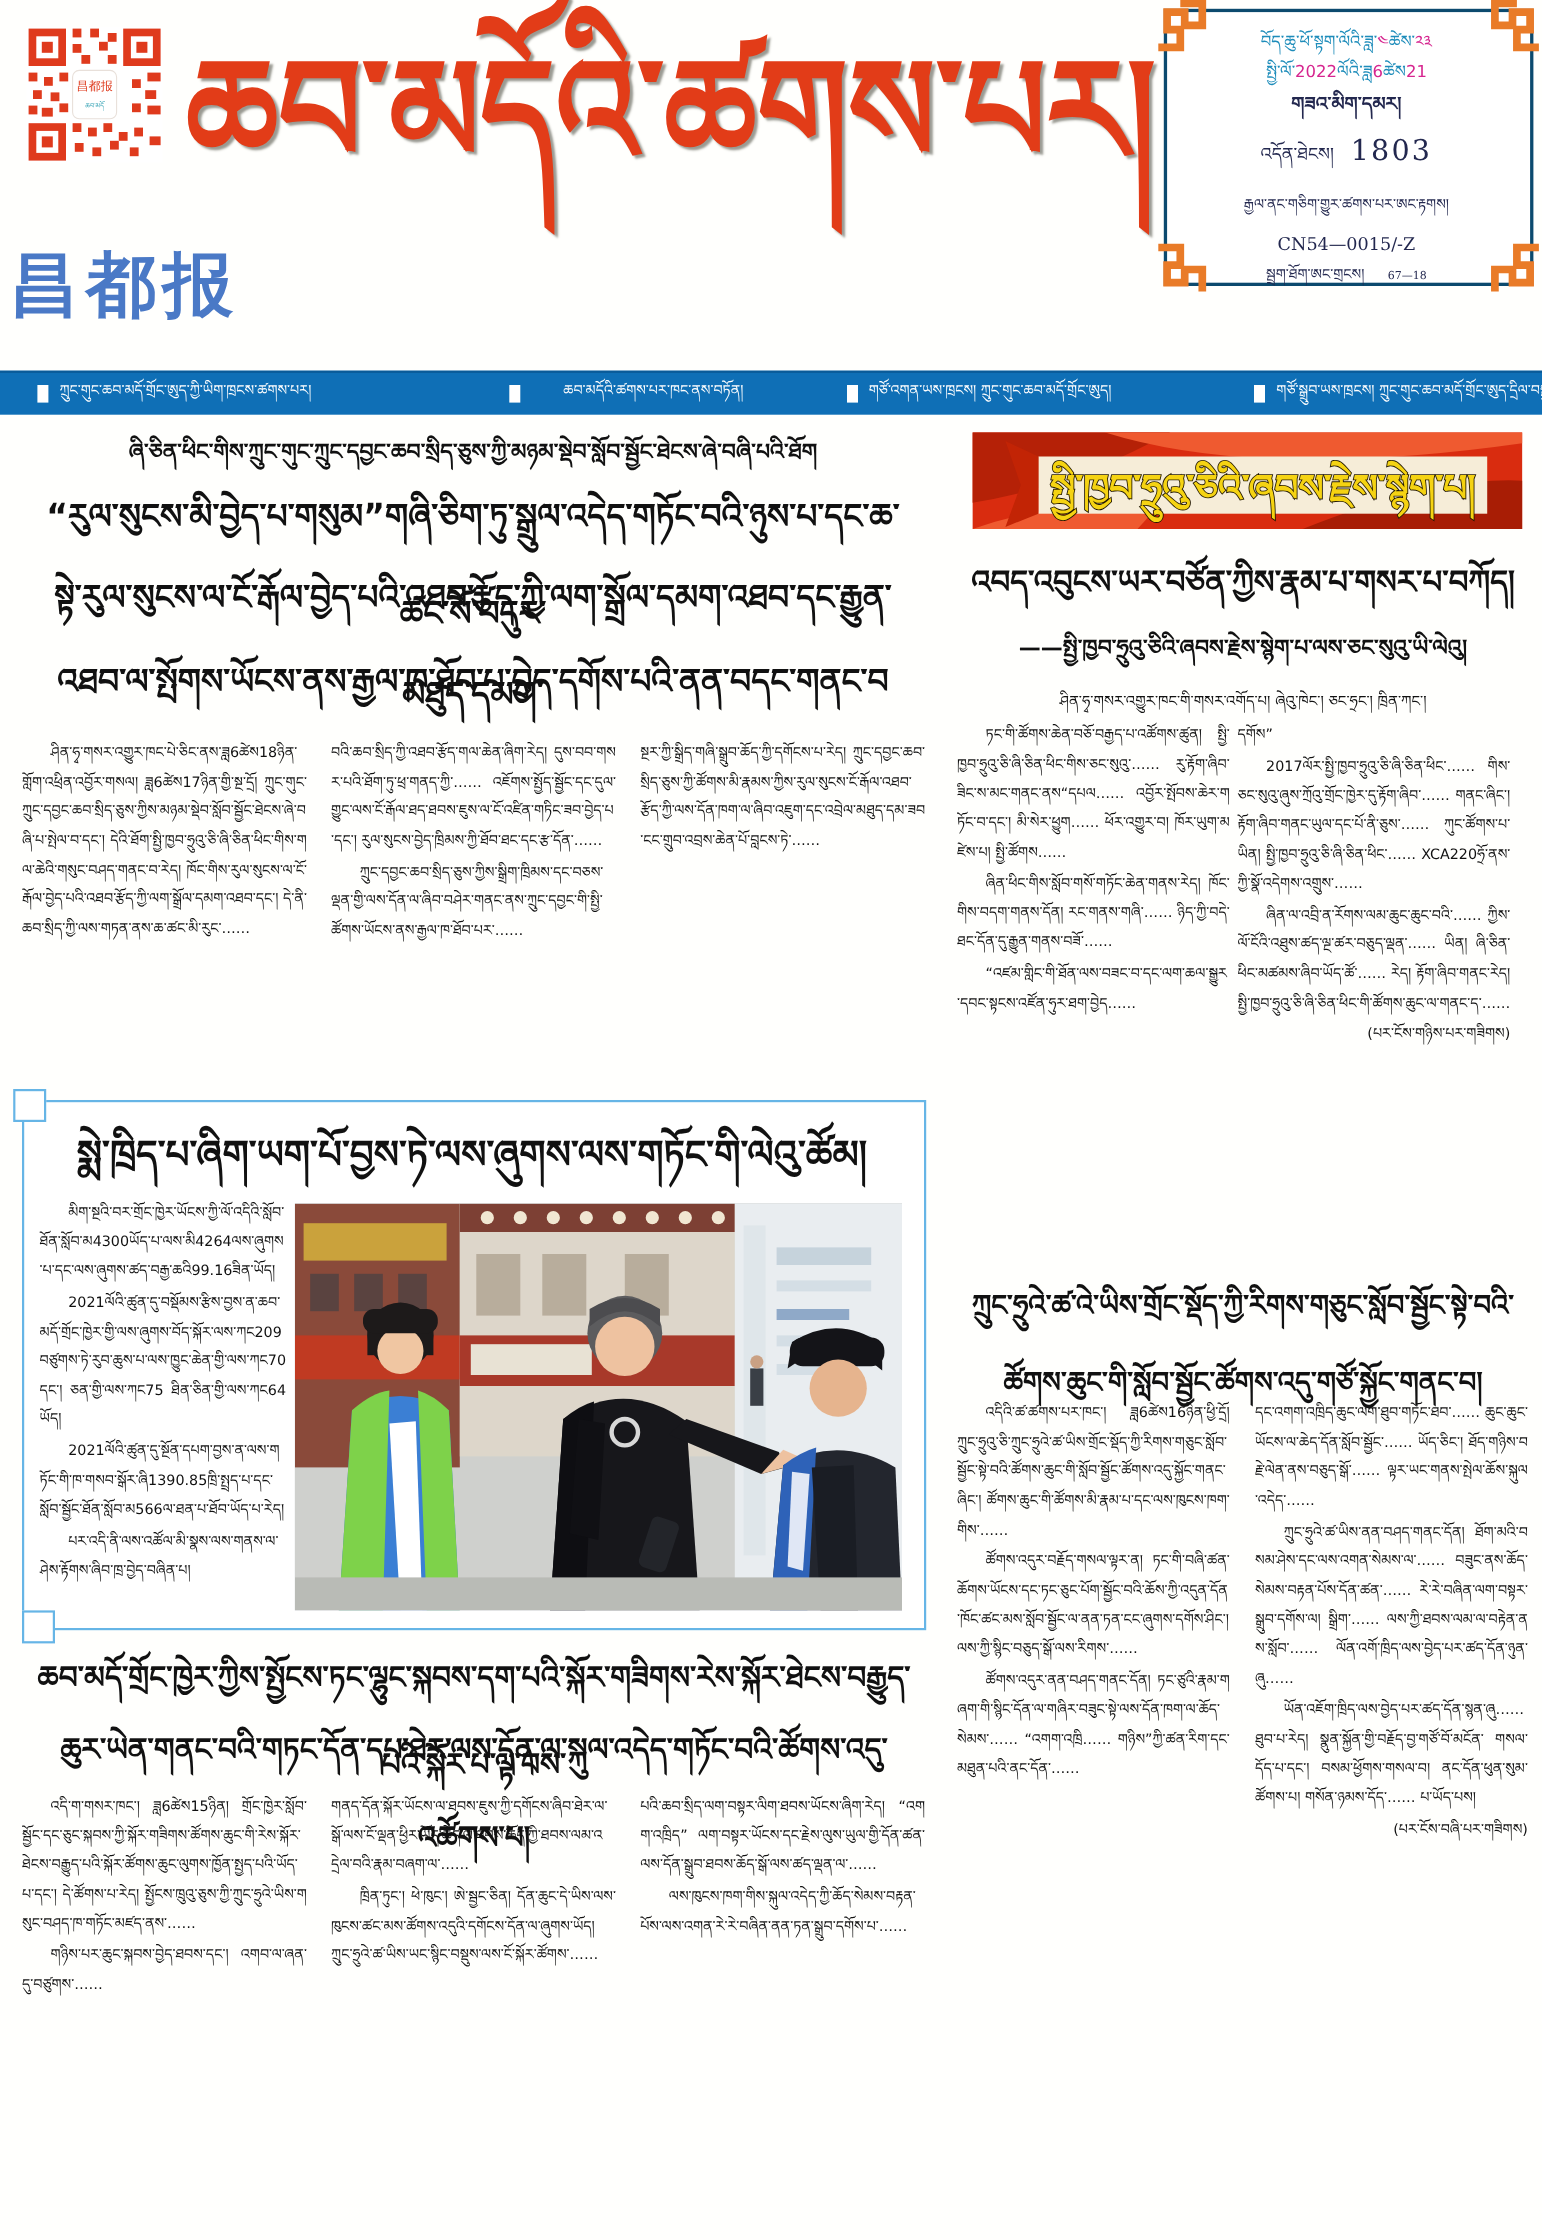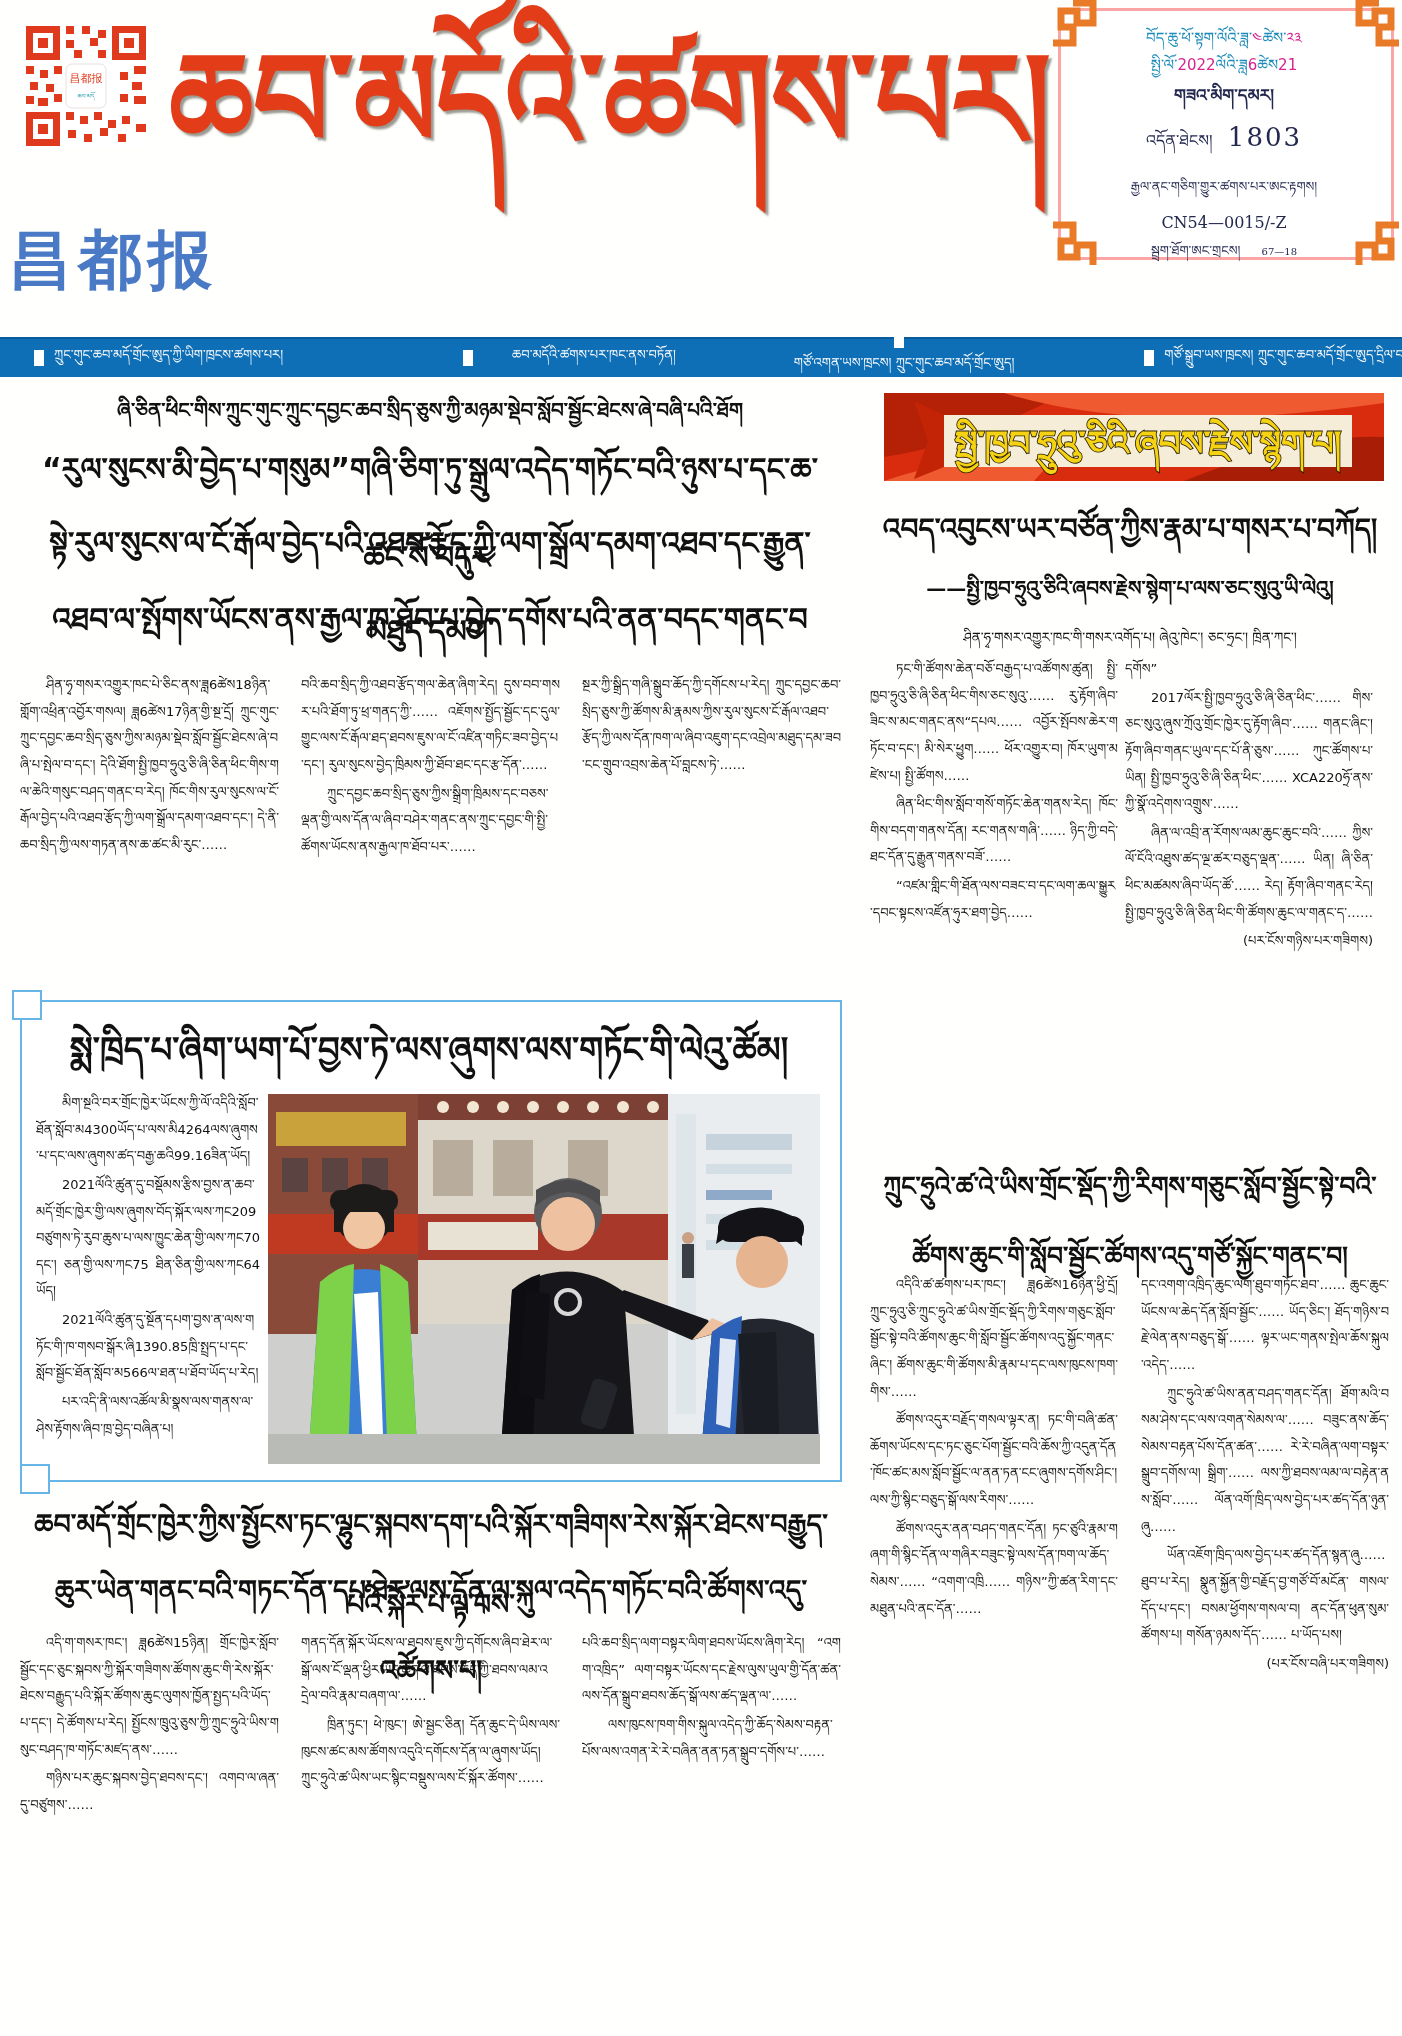--- a/index.html
+++ b/index.html
@@ -8,39 +8,39 @@
   .abs{position:absolute;}
 
   
   .qr{left:24px;top:24px;width:124px;height:124px;}
   .chinese-title{left:8px;top:228px;width:250px;font-size:64px;line-height:1.0;
                  color:#4a79c6;font-weight:bold;letter-spacing:6px;}
   .masthead{left:180px;top:34px;width:860px;height:210px;display:flex;align-items:center;justify-content:center;}
   .masthead span{font-size:118px;font-weight:bold;color:#e23c18;text-shadow:3px 3px 2px #9a9a92;
                  transform:scaleY(1.12);white-space:nowrap;}
 
-  .infobox{left:1058px;top:8px;width:330px;height:246px;border:3px solid #fca5a5;background:#fff;}
+  .infobox{left:1058px;top:8px;width:330px;height:246px;border:3px solid #0c4a6e;background:#fff;}
   .knot{position:absolute;width:52px;height:52px;}
   .knot svg{display:block;}
   .k-tl{left:-14px;top:-14px;} .k-tr{right:-14px;top:-14px;}
   .k-bl{left:-14px;bottom:-14px;} .k-br{right:-14px;bottom:-14px;}
   .info-inner{position:absolute;left:10px;top:12px;width:306px;text-align:center;}
   .info-line{margin:4px 0;font-size:15px;line-height:1.55;}
   .teal{color:#1d8cba;} .mag{color:#d6258f;} .navy{color:#23284f;}
   .issue-line{font-size:16px;color:#23284f;margin-top:14px;}
   .issue-no{font-family:"DejaVu Serif",serif;font-size:26px;letter-spacing:2px;}
   .small-navy{font-size:13px;color:#23284f;margin-top:4px;}
   .cn-no{font-family:"DejaVu Serif",serif;font-size:16px;color:#23284f;margin-top:4px;}
 
   
   .navbar{left:0;top:337px;width:1402px;height:38px;background:#0f6fb6;border-top:2px solid #0a5b99;
           display:flex;align-items:center;}
   .nav-item{display:flex;align-items:center;color:#fff;font-size:13px;white-space:nowrap;justify-content:space-between;}
   .nav-bullet{width:10px;height:16px;background:#fff;margin:0 10px 0 0;display:inline-block;}
-  .nav-1{margin-left:34px;} .nav-2{margin-left:180px;gap:29px;} .nav-3{margin-left:118px;flex-direction:column;} .nav-4{margin-left:130px;}
+  .nav-1{margin-left:34px;} .nav-2{margin-left:180px;gap:29px;} .nav-3{margin-left:94px;} .nav-4{margin-left:130px;}
 
   
   .tib{font-size:13px;line-height:2.05;text-align:justify;word-break:break-all;}
   .tib p{margin:0 0 2px 0;text-indent:26px;}
   .kicker{font-size:20px;font-weight:bold;text-align:center;}
   .headline{font-weight:bold;text-align:center;transform:scaleY(1.05);}
   .attr-right{text-align:right;text-indent:0!important;}
 
   
   .a-kicker{left:20px;top:388px;width:820px;}

